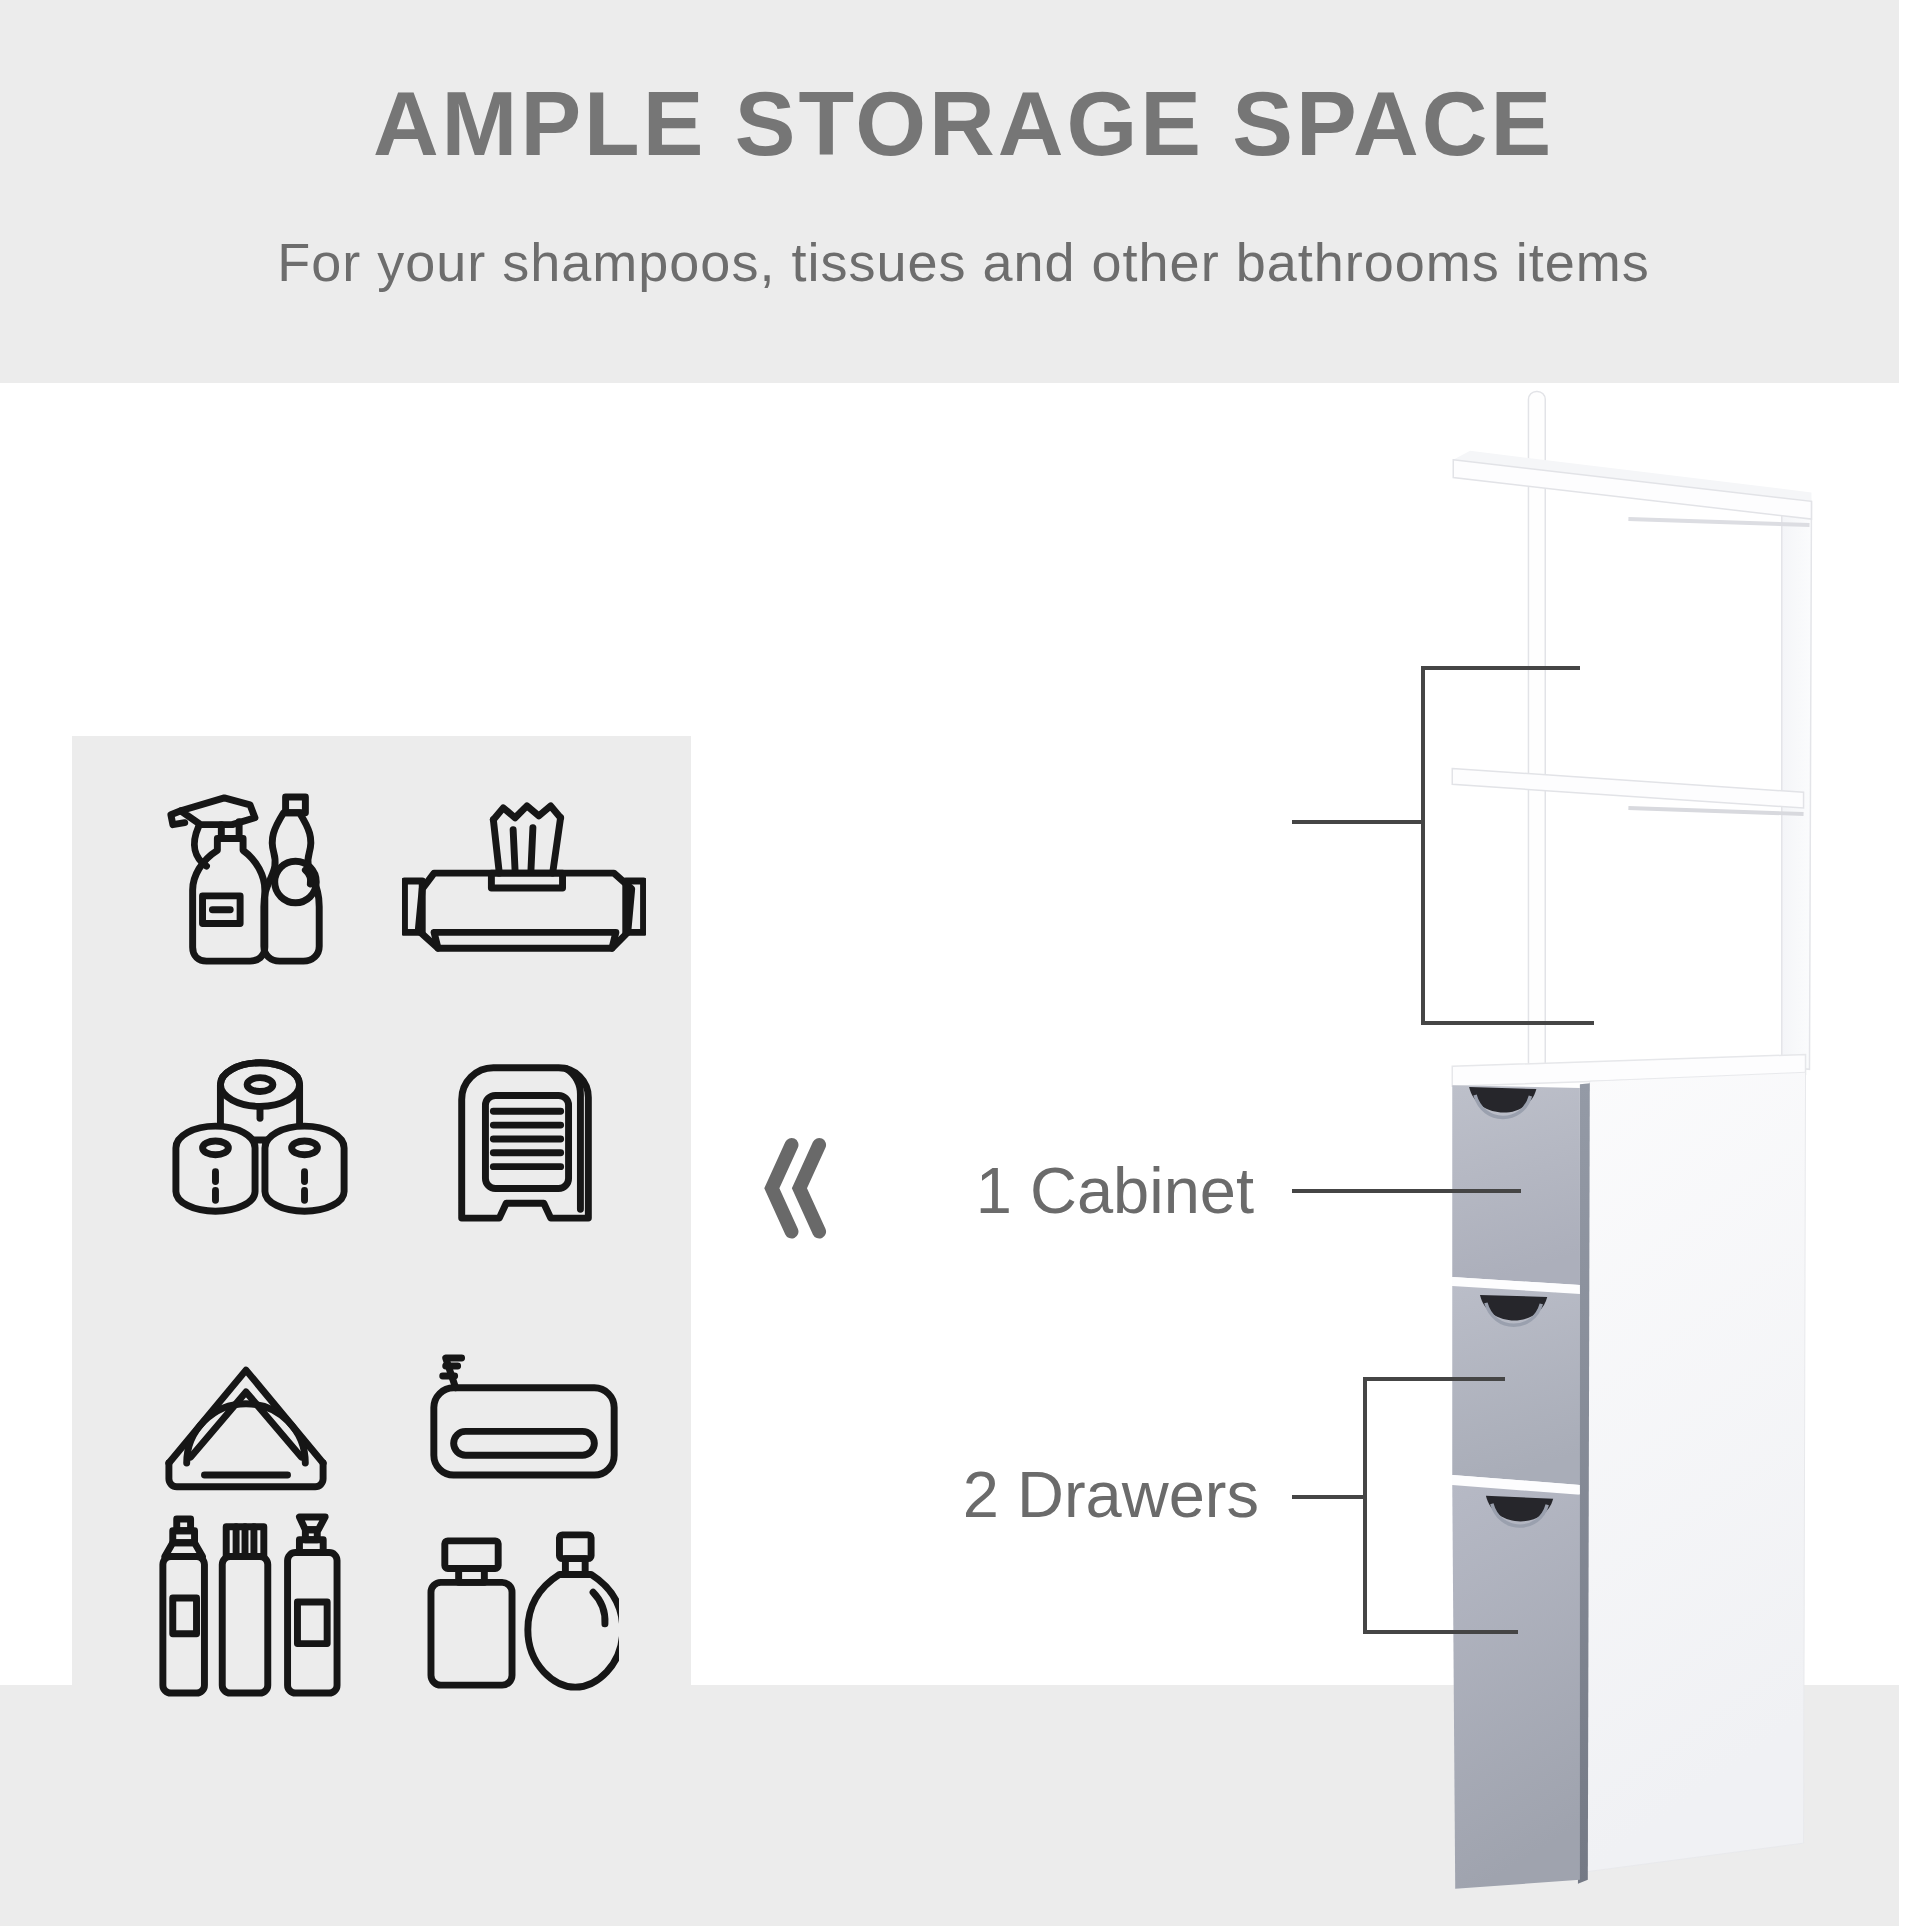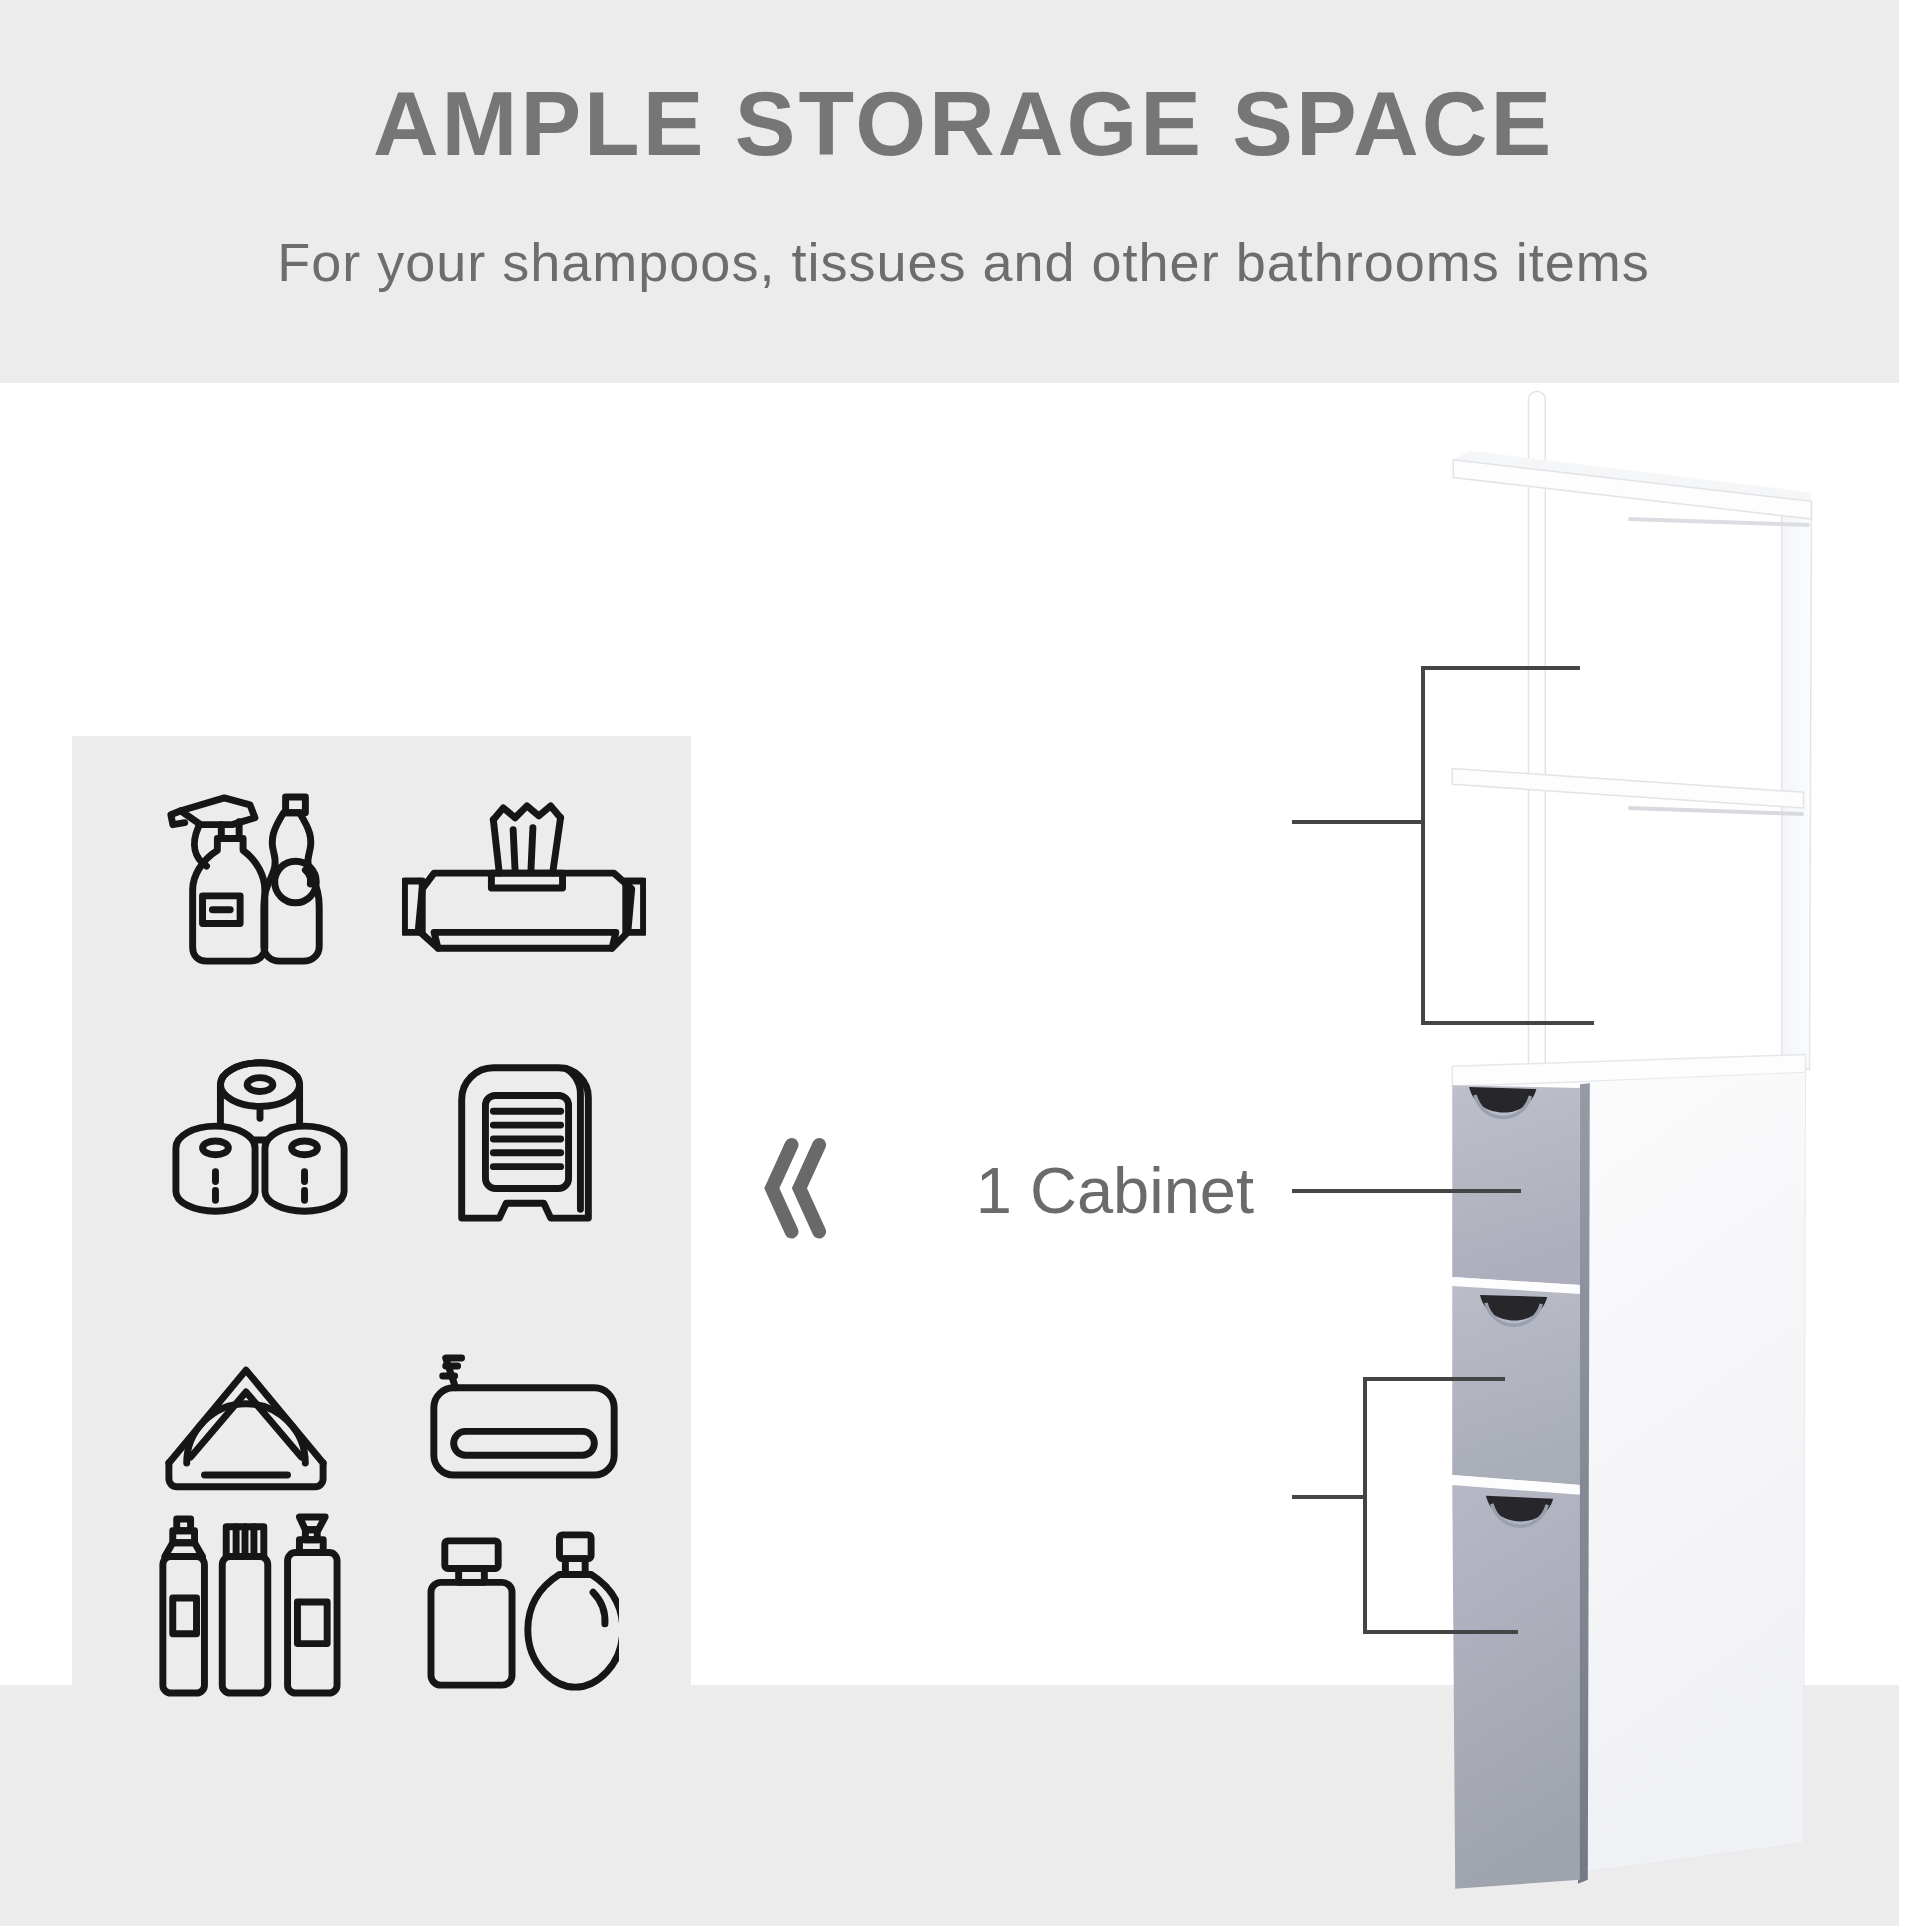--- a/index.html
+++ b/index.html
@@ -203,20 +203,21 @@
   <div class="cline" style="left:1421px;top:1021px;width:173px;height:4px;"></div>
 
   <div class="cline" style="left:1292px;top:1189px;width:229px;height:4px;"></div>
 
   <div class="cline" style="left:1292px;top:1495px;width:75px;height:4px;"></div>
   <div class="cline" style="left:1363px;top:1377px;width:4px;height:256px;"></div>
   <div class="cline" style="left:1363px;top:1377px;width:142px;height:4px;"></div>
   <div class="cline" style="left:1363px;top:1630px;width:155px;height:4px;"></div>
 
   <div class="callout" style="right:645px;top:1155px;margin-left:30px;">1 Cabinet</div>
+  <div class="callout" style="right:640px;top:1459px;">2 Drawers</div>
 
   <div id="chevron">
     <svg viewBox="0 0 70 104">
       <path d="M30,8 L10,52 L30,96" fill="none" stroke="#696969" stroke-width="14" stroke-linecap="round" stroke-linejoin="miter"></path>
       <path d="M58,8 L38,52 L58,96" fill="none" stroke="#696969" stroke-width="14" stroke-linecap="round" stroke-linejoin="miter"></path>
     </svg>
   </div>
 
 </div>
 

